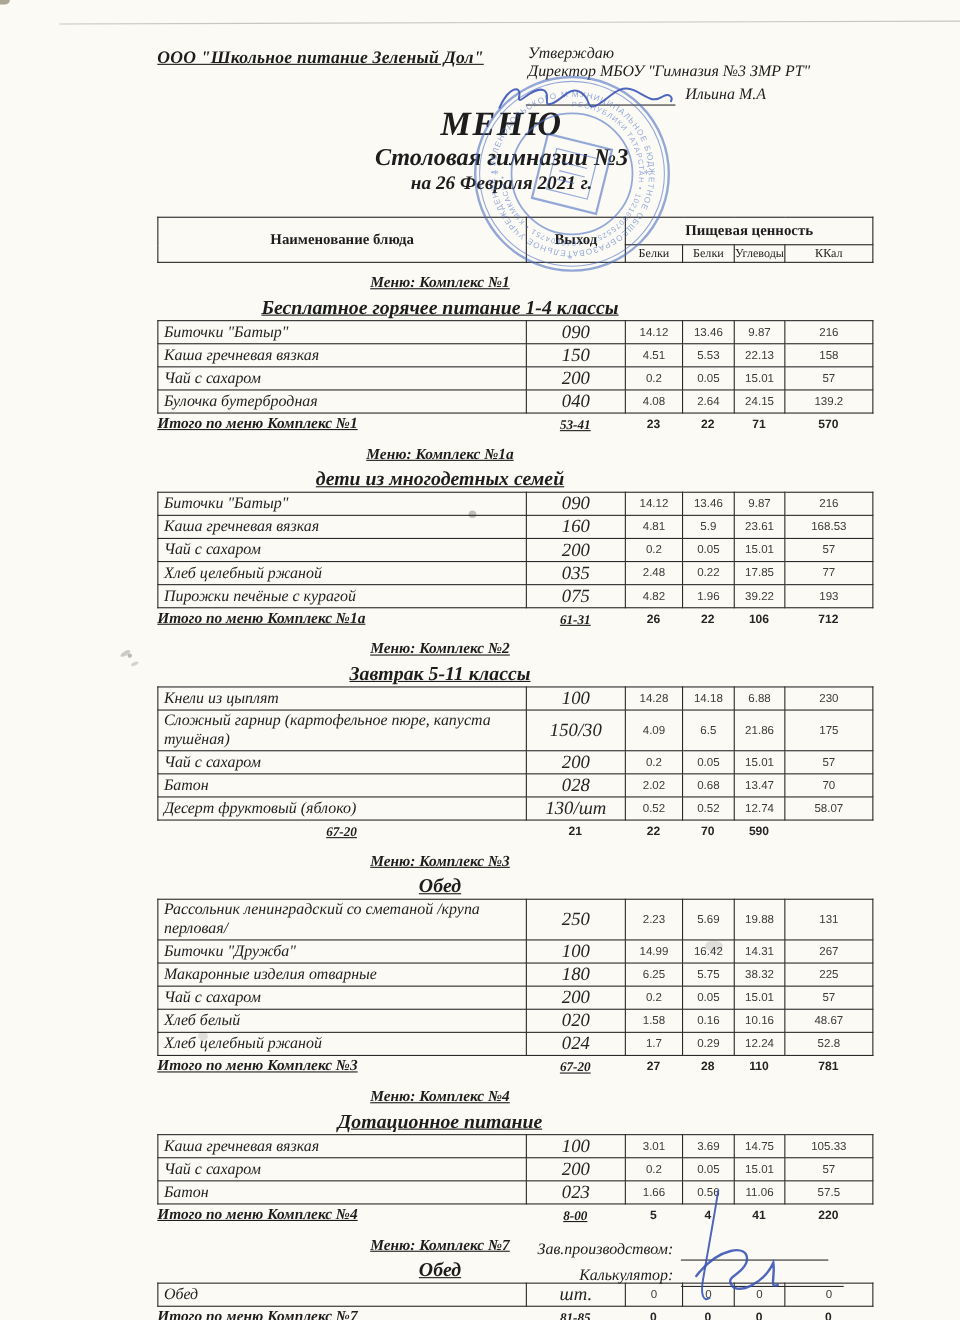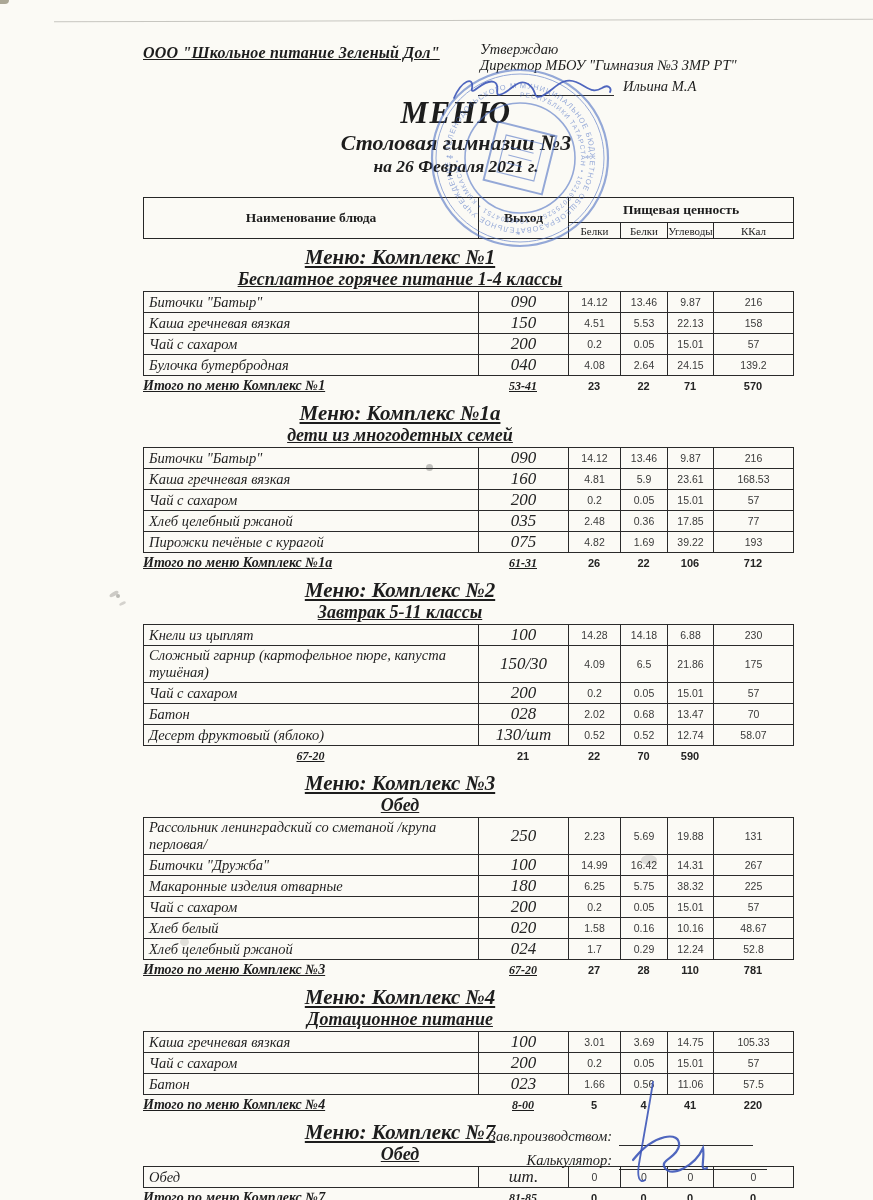--- a/index.html
+++ b/index.html
@@ -37,21 +37,21 @@
 
   
   .sheet{position:absolute;left:143px;top:197px;width:650px;}
   table{border-collapse:collapse;table-layout:fixed;width:650px;}
   .head-table th{border:1.7px solid #262626;font-weight:bold;font-size:13.5px;
     padding:0;text-align:center;vertical-align:middle;}
   .head-table .main-row th{height:24px;}
   .head-table .sub-row th{height:15px;font-weight:normal;font-size:11px;color:#222;}
 
   .section-head{width:650px;transform:translateX(-68px);text-align:center;}
-  .sec-heading{margin-top:9px;font-weight:bold;font-style:italic;font-size:21px;
+  .sec-heading{margin-top:9px;font-weight:bold;font-style:italic;font-size:14px;
     line-height:19px;text-decoration:underline;}
   .sec-subtitle{margin-top:4px;font-weight:bold;font-style:italic;font-size:18px;
     line-height:16px;text-decoration:underline;}
   .menu-table{margin-top:4px;}
   .menu-table td{border:1.6px solid #2a2a2a;padding:0;vertical-align:middle;}
   .menu-table tr{height:19px;}
   td.name{font-style:italic;font-size:14.5px;line-height:17px;padding:1px 2px 1px 5px;color:#1f1f1f;}
   td.vyhod{text-align:center;font-style:italic;font-size:17px;color:#242424;}
   td.num{text-align:center;font-family:"Liberation Sans","DejaVu Sans",sans-serif;
     font-size:10.5px;color:#3a3a3a;}
@@ -225,29 +225,29 @@
                 <td class="vyhod">200</td>
                 <td class="num">0.2</td>
                 <td class="num">0.05</td>
                 <td class="num">15.01</td>
                 <td class="num">57</td>
               </tr>
               <tr>
                 <td class="name">Хлеб  целебный ржаной</td>
                 <td class="vyhod">035</td>
                 <td class="num">2.48</td>
-                <td class="num">0.36</td>
+                <td class="num">0.22</td>
                 <td class="num">17.85</td>
                 <td class="num">77</td>
               </tr>
               <tr>
                 <td class="name">Пирожки печёные с курагой</td>
                 <td class="vyhod">075</td>
                 <td class="num">4.82</td>
-                <td class="num">1.69</td>
+                <td class="num">1.96</td>
                 <td class="num">39.22</td>
                 <td class="num">193</td>
               </tr>
             </tbody>
           </table>
           <div class="total-row">
             <span class="total-label">Итого по меню Комплекс №1а</span>
             <span class="total-vyhod">61-31</span>
             <span class="total-num">26</span>
             <span class="total-num">22</span>

